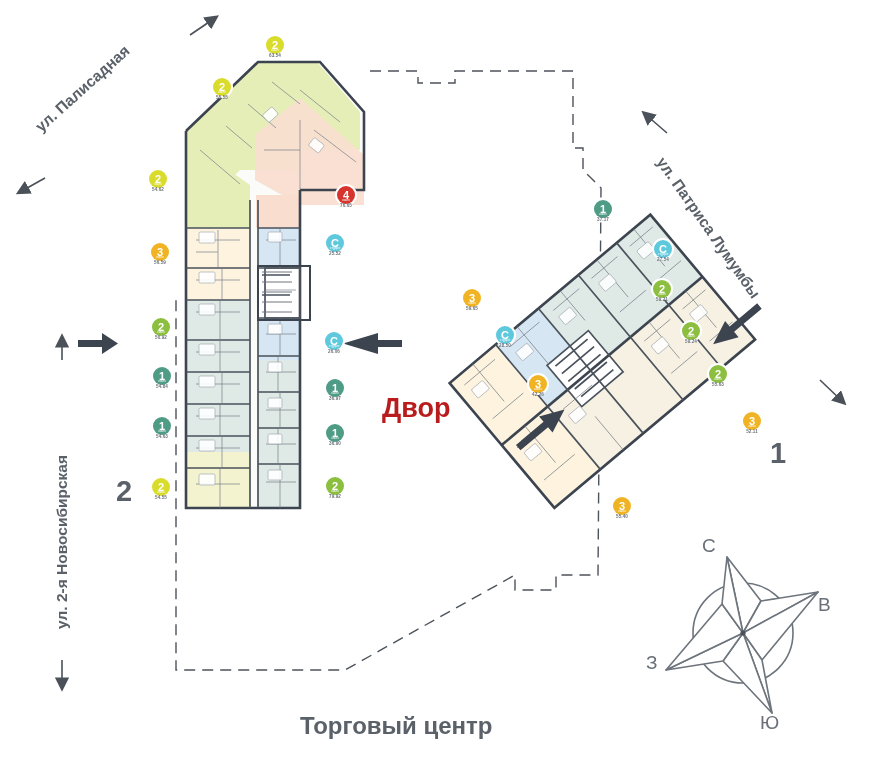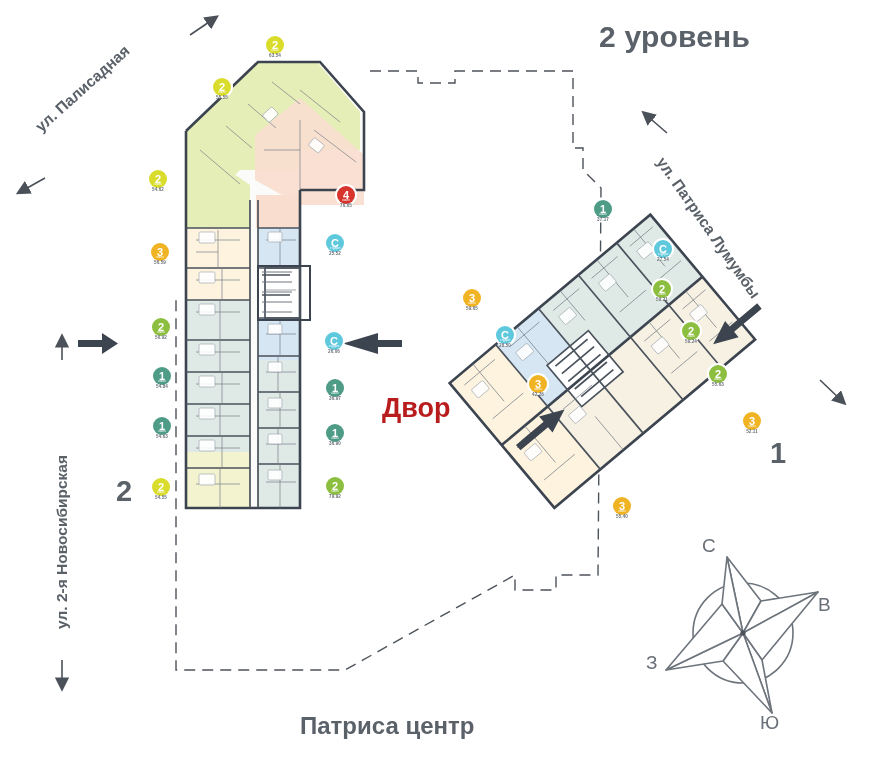--- a/index.html
+++ b/index.html
@@ -246,23 +246,22 @@
       <path d="M743,633 L818,592 L762,660 Z" fill="#ffffff" stroke="#6d747c" stroke-width="1.6" stroke-linejoin="round"></path>
       <path d="M743,633 L762,660 L772,713 Z" fill="#ffffff" stroke="#6d747c" stroke-width="1.6" stroke-linejoin="round"></path>
       <path d="M743,633 L772,713 L723,661 Z" fill="#ffffff" stroke="#6d747c" stroke-width="1.6" stroke-linejoin="round"></path>
       <path d="M743,633 L723,661 L666,670 Z" fill="#ffffff" stroke="#6d747c" stroke-width="1.6" stroke-linejoin="round"></path>
       <path d="M743,633 L666,670 L722,604 Z" fill="#ffffff" stroke="#6d747c" stroke-width="1.6" stroke-linejoin="round"></path>
       <path d="M743,633 L722,604 L727,557 Z" fill="#ffffff" stroke="#6d747c" stroke-width="1.6" stroke-linejoin="round"></path>
       <circle cx="743" cy="633" r="2.6" fill="#4a5159"></circle>
     </g>
   </svg>
 
-  <div class="title" id="page-title">2 уровень</div>
   <div class="yard-label">Двор</div>
-  <div class="mall-label">Патриса центр</div>
+  <div class="mall-label">Торговый центр</div>
 
   <div class="street" id="street-palisadnaya">ул. Палисадная</div>
   <div class="street" id="street-lumumby">ул. Патриса Лумумбы</div>
   <div class="street" id="street-novosibirskaya">ул. 2-я Новосибирская</div>
 
   <div class="bldgnum" id="bldg-num-2">2</div>
   <div class="bldgnum" id="bldg-num-1">1</div>
 
   <div class="compass-letter" id="compass-n">С</div>
   <div class="compass-letter" id="compass-e">В</div>

